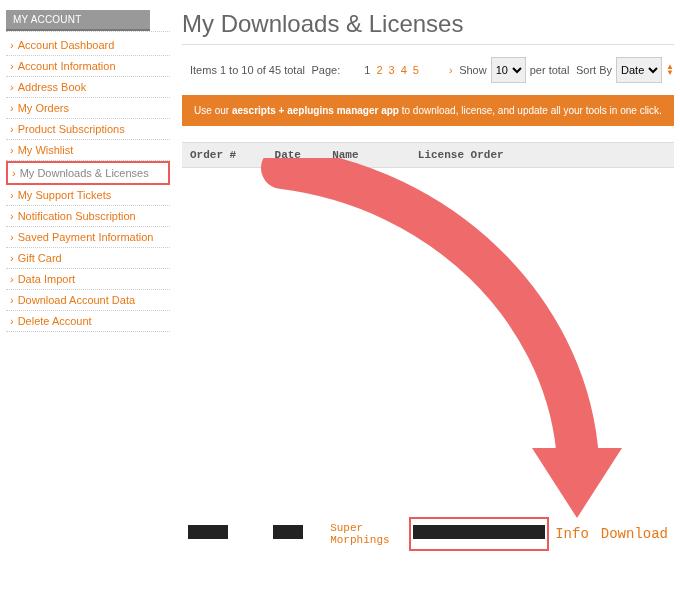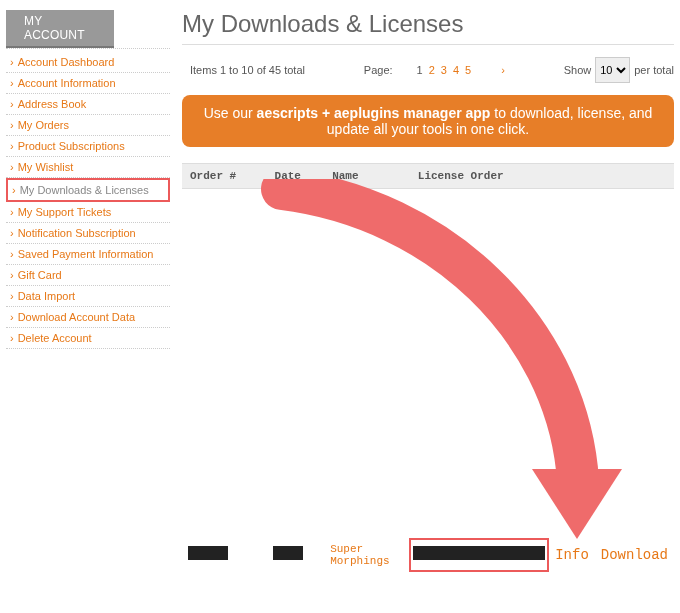--- a/index.html
+++ b/index.html
@@ -1,33 +1,33 @@
 <!DOCTYPE html>
 <html><head>
 <meta charset="utf-8">
 <style>
   * { box-sizing: border-box; margin: 0; padding: 0; }
   body { font-family: Arial, Helvetica, sans-serif; font-size: 12px; color: #333; background: #fff; width: 680px; }
   .page { display: flex; padding: 10px 6px; }
   .sidebar { width: 164px; flex-shrink: 0; margin-right: 12px; }
-  .sidebar-header { background: #999; color: #fff; font-size: 12px; padding: 4px 18px; letter-spacing: 0.2px; border-bottom: 2px solid #777; width: 108px; }
+  .sidebar-header { background: #999; color: #fff; font-size: 10px; padding: 4px 7px; letter-spacing: 0.2px; border-bottom: 2px solid #777; width: 144px; }
   .sidebar-hr { border: none; border-bottom: 1px dotted #ccc; margin-bottom: 3px; }
   .sidebar-item { border-bottom: 1px dotted #ccc; padding: 4px 4px; font-size: 11px; cursor: pointer; color: #e77817; display: flex; align-items: center; }
   .sidebar-item .chev { color: #e77817; margin-right: 4px; display: inline-block; }
   .sidebar-hl { border: 2px solid #ec5a5a; background: #fff; }
   .sidebar-hl .label { color: #888; }
   .main { flex: 1; }
   h1.title { font-size: 24px; font-weight: normal; color: #666; border-bottom: 1px solid #ddd; padding-bottom: 6px; margin-bottom: 12px; }
   .controls { display: flex; align-items: center; justify-content: space-between; font-size: 11px; color: #555; margin-bottom: 12px; margin-left: 8px; }
   .controls .pages { display: flex; align-items: center; gap: 24px; }
   .controls .pages a { color: #e77817; text-decoration: none; }
   .per-page, .sortby { display: flex; align-items: center; gap: 4px; }
   select { font-size: 11px; border: 1px solid #ccc; height: 26px; }
   .sortdir { display: flex; flex-direction: column; line-height: 6px; color: #e77817; font-size: 8px; }
-  .banner { background: #e77e28; color: #fff; font-size: 14px; text-align: center; padding: 10px; border-radius: 8px; margin-bottom: 16px; }
+  .banner { background: #e77e28; color: #fff; font-size: 10px; text-align: center; padding: 10px; border-radius: 0; margin-bottom: 16px; }
   .banner b { font-weight: bold; }
   table.lic { width: 100%; border-collapse: collapse; font-family: Liberation Mono, monospace; }
   table.lic thead th { background: #eee; color: #555; font-size: 11px; font-weight: bold; text-align: left; padding: 6px 8px; border-top: 1px solid #ddd; border-bottom: 1px solid #ddd; }
   table.lic thead th.narrow { width: 30px; }
   table.lic tbody td { padding: 4px 6px; font-size: 11px; vertical-align: middle; }
   .big-gap { height: 350px; position: relative; }
   .blackbox { background: #222; height: 14px; display: inline-block; }
   .ordercol .blackbox { width: 40px; }
   .datecol .blackbox { width: 30px; }
   .name-link { color: #e77817; text-decoration: none; display: inline-block; max-width: 50px; line-height: 1.1; }
@@ -113,20 +113,30 @@
         <span id="page-links"><a href="#" style="margin-right: 6px; color: rgb(85, 85, 85);">1</a><a href="#" style="margin-right: 6px;">2</a><a href="#" style="margin-right: 6px;">3</a><a href="#" style="margin-right: 6px;">4</a><a href="#" style="margin-right: 6px;">5</a></span>
         <a href="#">›</a>
       </span>
       <span class="per-page">
         <span>Show</span>
         <select>
           <option>10</option>
         </select>
         <span>per total</span>
       </span>
+      <span class="sortby">
+        <span>Sort By</span>
+        <select>
+          <option>Date</option>
+        </select>
+        <span class="sortdir">
+          <span>▲</span>
+          <span>▼</span>
+        </span>
+      </span>
     </div>
 
     <div class="banner">
       <span>Use our </span><b>aescripts + aeplugins manager app</b><span> to download, license, and update all your tools in one click.</span>
     </div>
 
     <table class="lic">
       <thead>
         <tr>
           <th>Order #</th>

